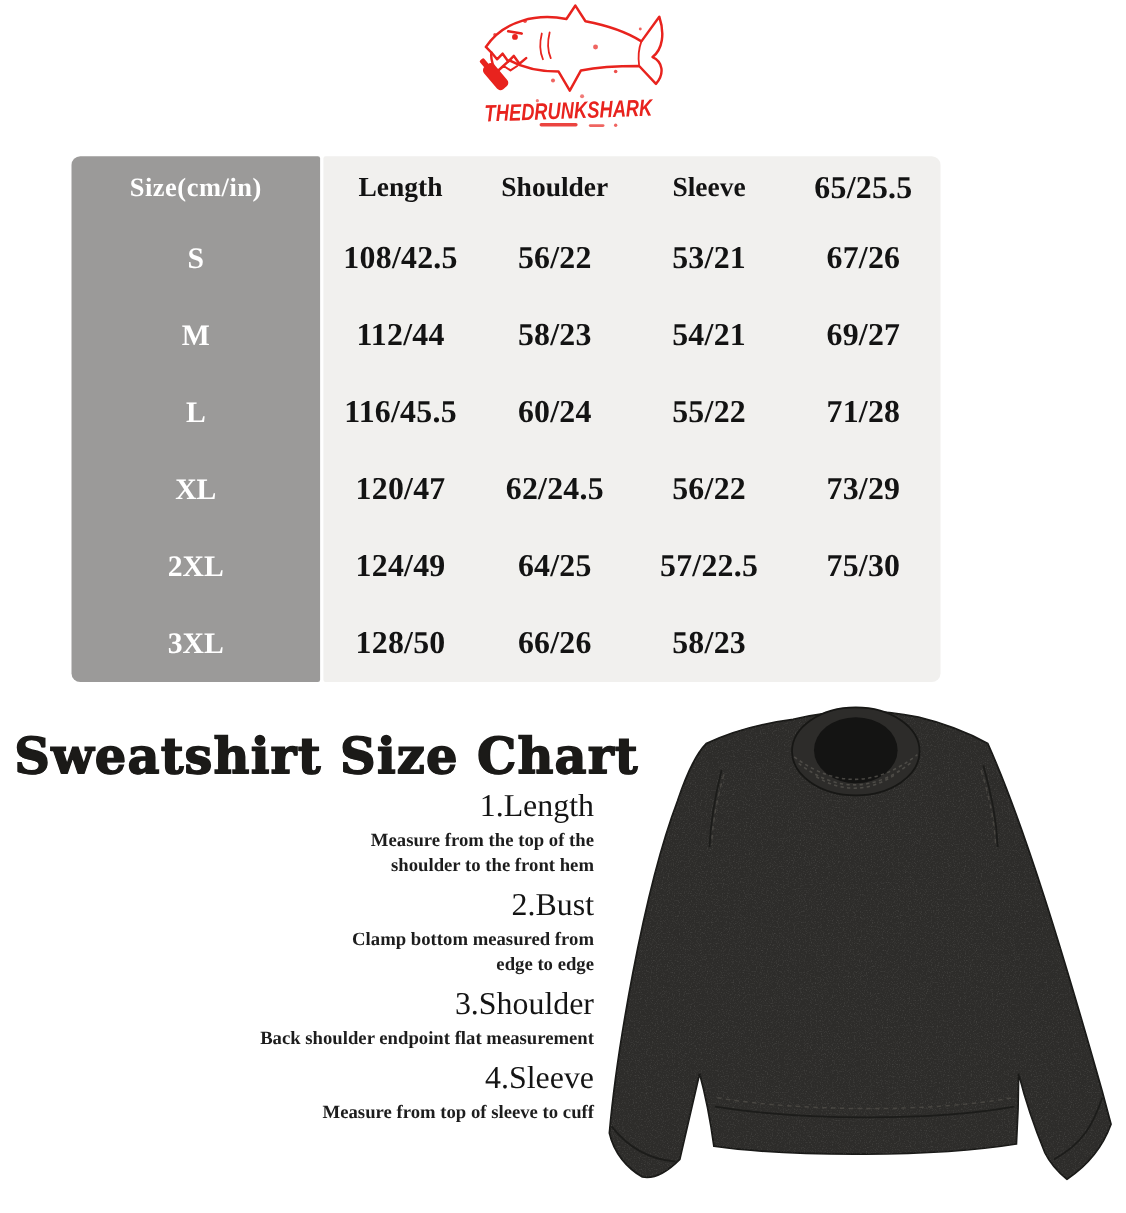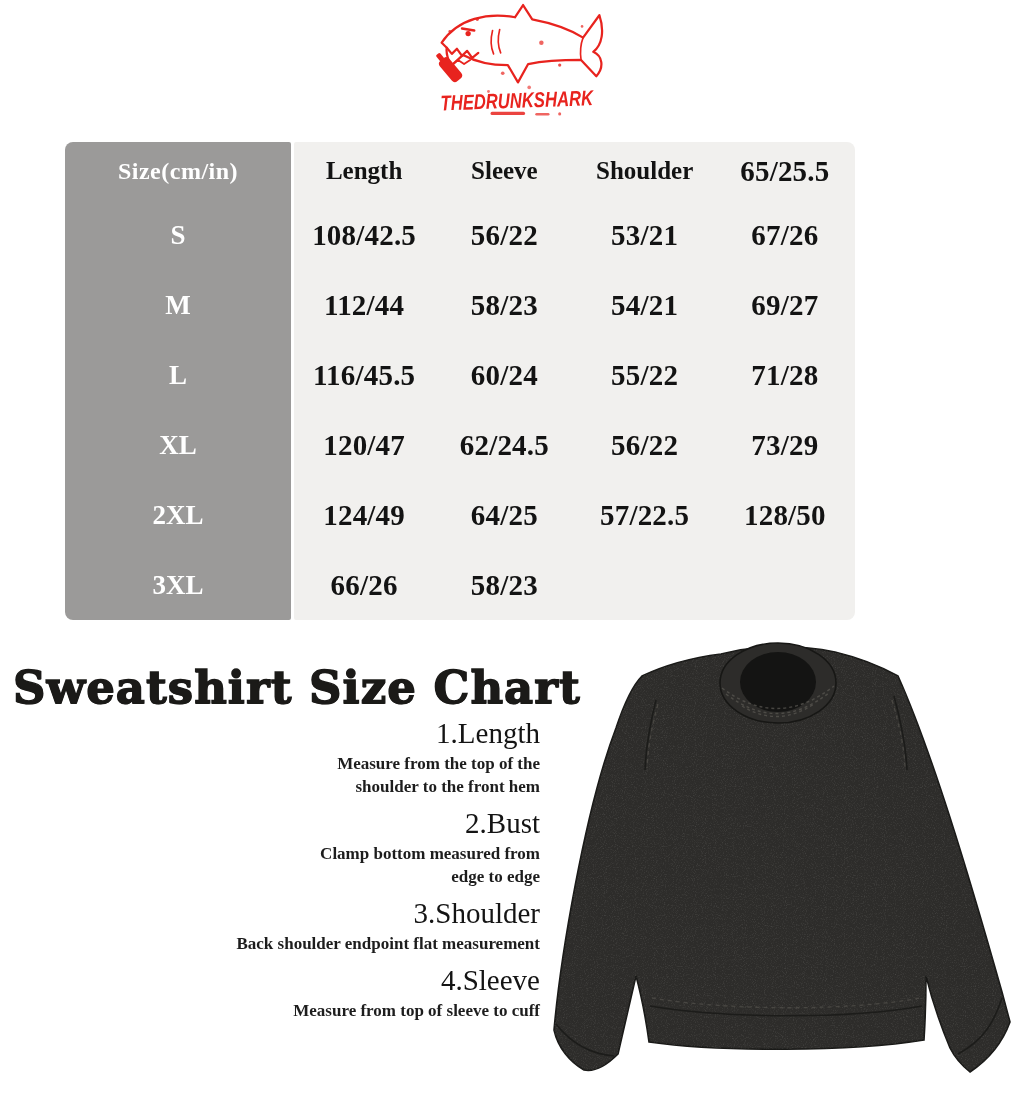--- a/index.html
+++ b/index.html
@@ -102,42 +102,43 @@
     <div class="size-label">S</div>
         <div class="size-label">M</div>
         <div class="size-label">L</div>
         <div class="size-label">XL</div>
         <div class="size-label">2XL</div>
         <div class="size-label">3XL</div>
       </div>
     <div class="col-data">
 
     <div class="col-header">Length</div>
+        <div class="col-header">Shoulder</div>
         <div class="col-header">Sleeve</div>
-        <div class="col-header">Shoulder</div>
         <div class="cell">65/25.5</div>
         <div class="cell">108/42.5</div>
         <div class="cell">56/22</div>
         <div class="cell">53/21</div>
         <div class="cell">67/26</div>
         <div class="cell">112/44</div>
         <div class="cell">58/23</div>
         <div class="cell">54/21</div>
         <div class="cell">69/27</div>
         <div class="cell">116/45.5</div>
         <div class="cell">60/24</div>
         <div class="cell">55/22</div>
         <div class="cell">71/28</div>
         <div class="cell">120/47</div>
         <div class="cell">62/24.5</div>
         <div class="cell">56/22</div>
         <div class="cell">73/29</div>
         <div class="cell">124/49</div>
         <div class="cell">64/25</div>
         <div class="cell">57/22.5</div>
+        <div class="cell">75/30</div>
         <div class="cell">128/50</div>
         <div class="cell">66/26</div>
         <div class="cell">58/23</div>
       </div>
   </div>
 
   <h1 class="chart-title">Sweatshirt Size Chart</h1>
 
   <div class="measurements">
       <div class="m-item">

